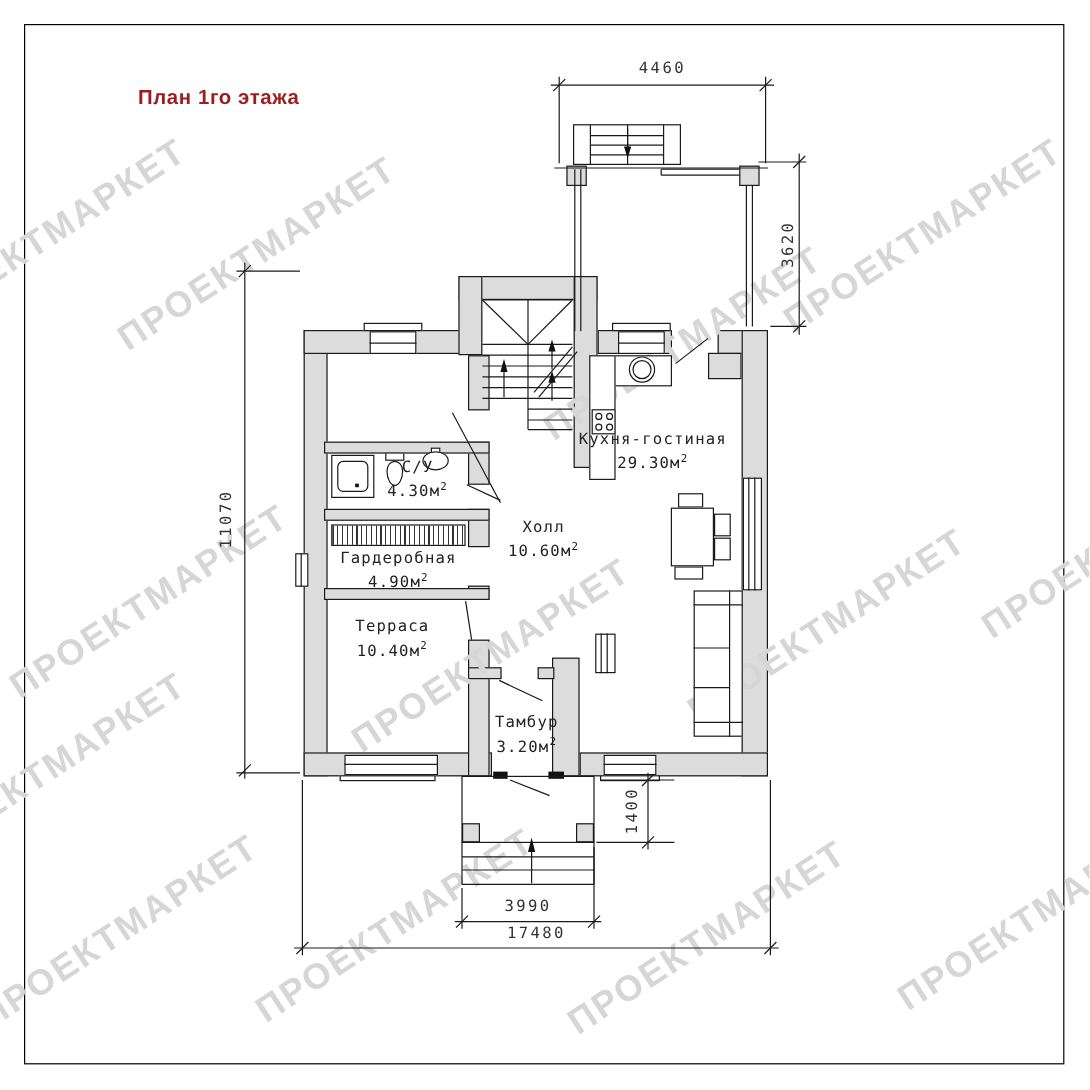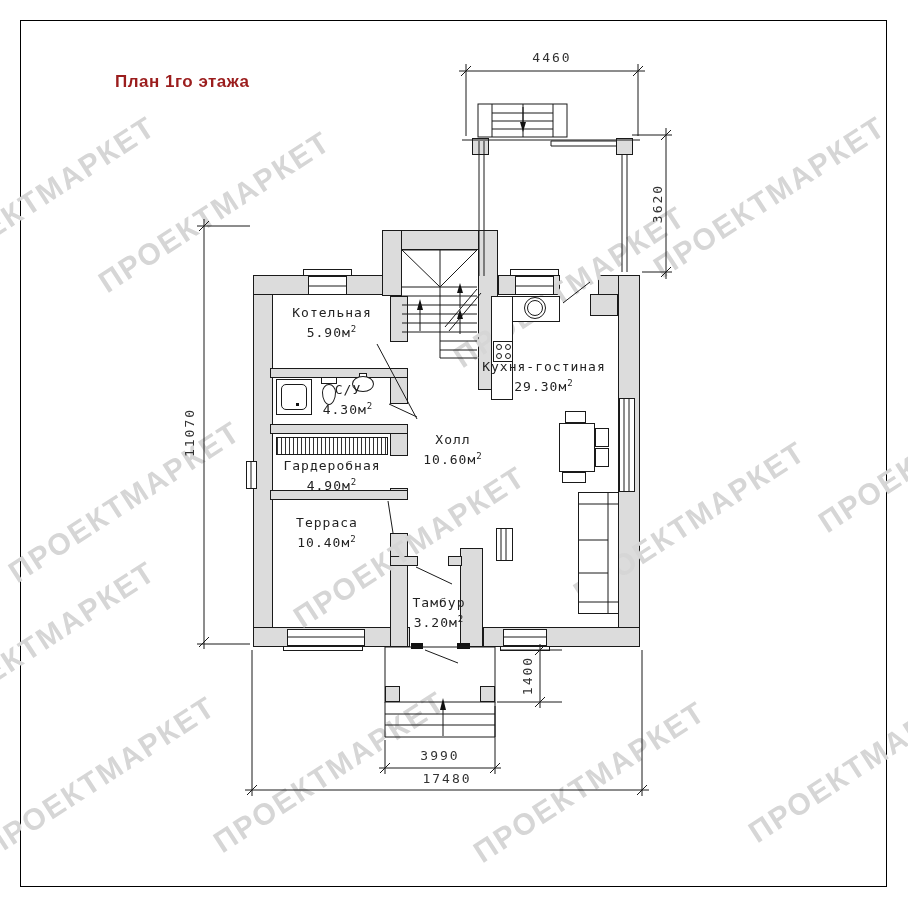--- a/index.html
+++ b/index.html
@@ -232,24 +232,20 @@
     <line x1="385" y1="740" x2="385" y2="774"></line>
       <line x1="495" y1="706" x2="495" y2="774"></line>
 
     <line x1="540" y1="644" x2="540" y2="708"></line>
     <line x1="535" y1="655" x2="545" y2="645"></line>
       <line x1="535" y1="707" x2="545" y2="697"></line>
     <line x1="500" y1="650" x2="562" y2="650"></line>
       <line x1="497" y1="702" x2="562" y2="702"></line>
   </svg>
 
-  <div class="rlabel" style="left:270px;top:304px;width:124px">
-    <span>Котельная</span><br>
-    <span>5.90м</span><sup>2</sup>
-  </div>
   <div class="rlabel" style="left:302px;top:381px;width:92px">
     <span>С/У</span><br>
     <span>4.30м</span><sup>2</sup>
   </div>
   <div class="rlabel" style="left:267px;top:457px;width:130px">
     <span>Гардеробная</span><br>
     <span>4.90м</span><sup>2</sup>
   </div>
   <div class="rlabel" style="left:265px;top:514px;width:124px">
     <span>Терраса</span><br>

